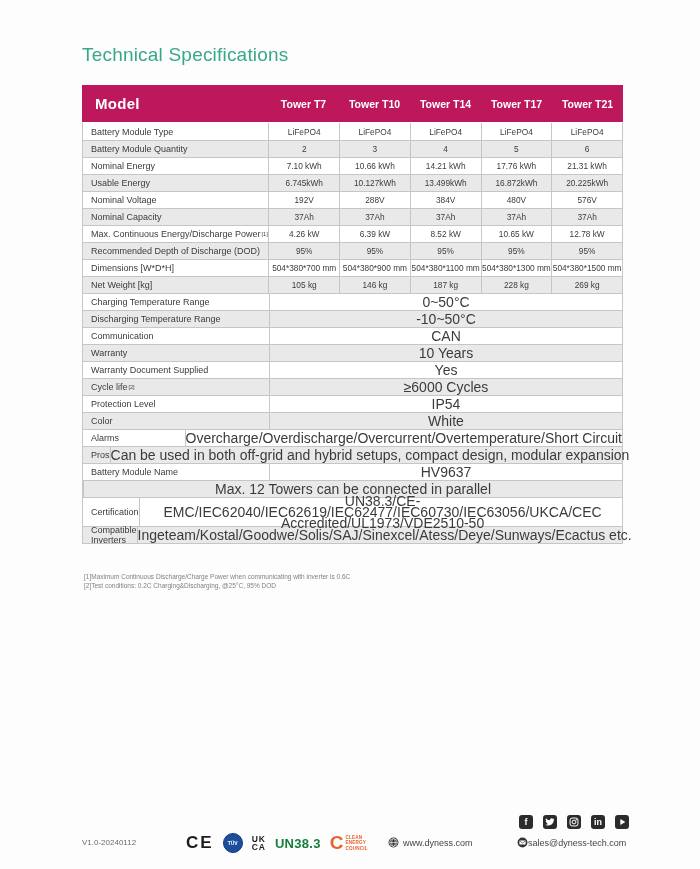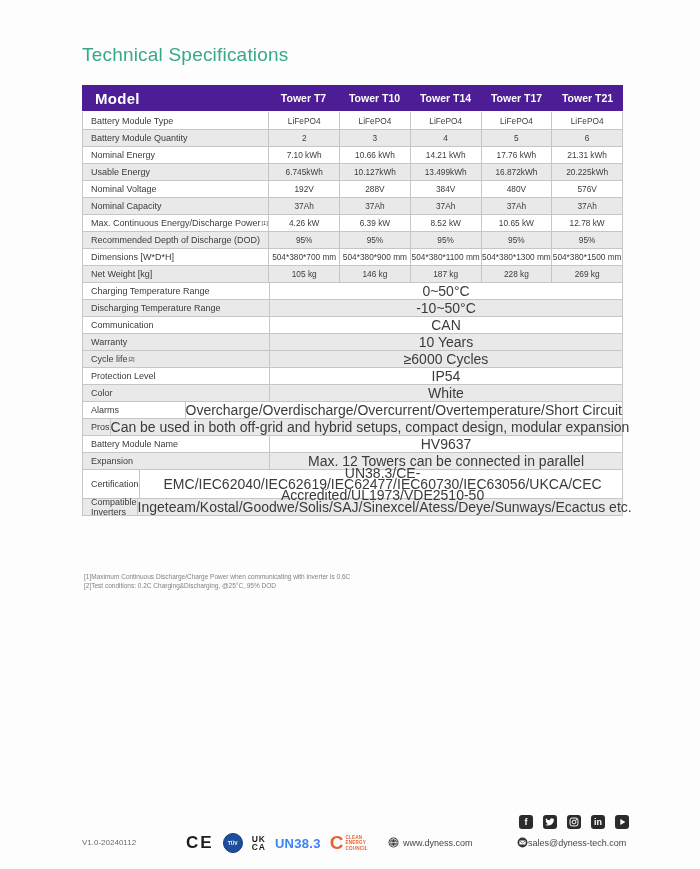--- a/index.html
+++ b/index.html
@@ -6,21 +6,21 @@
   html,body { background:#ffffff; }
   body { font-family:"Liberation Sans", sans-serif; color:#3b3b3b; }
   .page { position:relative; width:700px; height:869px; background:#fdfdfd; overflow:hidden; }
 
   
   .page-title { position:absolute; left:82px; top:44px; font-size:19px; font-weight:400;
                 color:#37a88a; letter-spacing:0.2px; }
 
   
   .spec-table { position:absolute; left:82px; top:85px; width:541px; font-size:8.5px; }
-  .t-header { display:flex; background:#4c1d95; height:26px; align-items:center; color:#ffffff; }
+  .t-header { display:flex; background:#be185d; height:37px; align-items:center; color:#ffffff; }
   .model-cell { width:186px; padding-left:13px; font-size:15px; font-weight:bold; letter-spacing:0.3px; }
   .col-head { width:71px; text-align:center; font-size:10.5px; font-weight:bold; }
   .t-body { border-left:1px solid #c6c6c6; border-right:1px solid #c6c6c6; border-bottom:1px solid #c6c6c6; margin-top:1px; }
   .row { display:flex; height:17px; align-items:stretch; border-top:1px solid #c6c6c6; background:#ffffff; }
   .row:first-child { border-top:none; }
   .row.alt { background:#e9e9e9; }
   .row.tall { height:29px; }
   .cell { display:flex; align-items:center; }
   .label-cell { width:186px; padding-left:8px; font-size:9px; color:#3b3b3b; }
   .label-cell sup { font-size:5.5px; vertical-align:super; line-height:0; margin-left:1px; }
@@ -34,21 +34,21 @@
   .footnotes { position:absolute; left:84px; top:572px; font-size:6.5px; color:#828282; line-height:9px; }
 
   
   .footer-version { position:absolute; left:82px; top:838px; font-size:8px; color:#6b6b6b; }
   .cert-logos { position:absolute; left:162px; top:828px; height:30px; display:flex; align-items:center; gap:9px; }
   .ce-mark { font-size:17px; font-weight:bold; color:#1c1c1c; letter-spacing:2px;margin-left:24px; }
   .tuv-mark { width:20px; height:20px; border-radius:50%; background:#1d4e9e; color:#ffffff;
               display:flex; align-items:center; justify-content:center; font-size:5px; font-weight:bold;
               border:1px solid #123a7a; }
   .ukca-mark { font-size:8.5px; font-weight:bold; color:#1c1c1c; line-height:8px; letter-spacing:1px; }
-  .un-mark { font-size:13px; font-weight:bold; color:#3b82f6; letter-spacing:0.3px; }
+  .un-mark { font-size:13px; font-weight:bold; color:#15803d; letter-spacing:0.3px; }
   .cec-mark { display:flex; align-items:center; gap:2px; }
   .cec-c { font-size:19px; font-weight:bold; color:#e8622d; line-height:18px; }
   .cec-text { font-size:4.6px; font-weight:bold; color:#e8622d; line-height:5.2px; letter-spacing:0.2px; }
 
   .contact-web { position:absolute; left:388px; top:837px; display:flex; align-items:flex-end; gap:4px;
                  font-size:9px; color:#454545; }
   .contact-mail { position:absolute; left:517px; top:837px; display:flex; align-items:center; gap:0;
                   font-size:9px; color:#454545; }
   .round-ic { width:11px; height:11px; display:block; }
 
@@ -193,20 +193,26 @@
             <span>Communication</span>
           </div>
           <div class="cell merged-cell">CAN</div>
         </div>
         <div class="row alt">
           <div class="cell label-cell">
             <span>Warranty</span>
           </div>
           <div class="cell merged-cell">10 Years</div>
         </div>
+        <div class="row">
+          <div class="cell label-cell">
+            <span>Warranty Document Supplied</span>
+          </div>
+          <div class="cell merged-cell">Yes</div>
+        </div>
         <div class="row alt">
           <div class="cell label-cell">
             <span>Cycle life</span>
             <sup>[2]</sup>
           </div>
           <div class="cell merged-cell">≥6000 Cycles</div>
         </div>
         <div class="row">
           <div class="cell label-cell">
             <span>Protection Level</span>
@@ -231,23 +237,20 @@
           </div>
           <div class="cell merged-cell">Can be used in both off-grid and hybrid setups, compact design, modular expansion</div>
         </div>
         <div class="row">
           <div class="cell label-cell">
             <span>Battery Module Name</span>
           </div>
           <div class="cell merged-cell">HV9637</div>
         </div>
         <div class="row alt">
-          <div class="cell label-cell">
-            <span>Expansion</span>
-          </div>
           <div class="cell merged-cell">Max. 12 Towers can be connected in parallel</div>
         </div>
         <div class="row tall">
           <div class="cell label-cell">
             <span>Certification</span>
           </div>
           <div class="cell merged-cell">UN38.3/CE-EMC/IEC62040/IEC62619/IEC62477/IEC60730/IEC63056/UKCA/CEC Accredited/UL1973/VDE2510-50</div>
         </div>
         <div class="row alt">
           <div class="cell label-cell">

